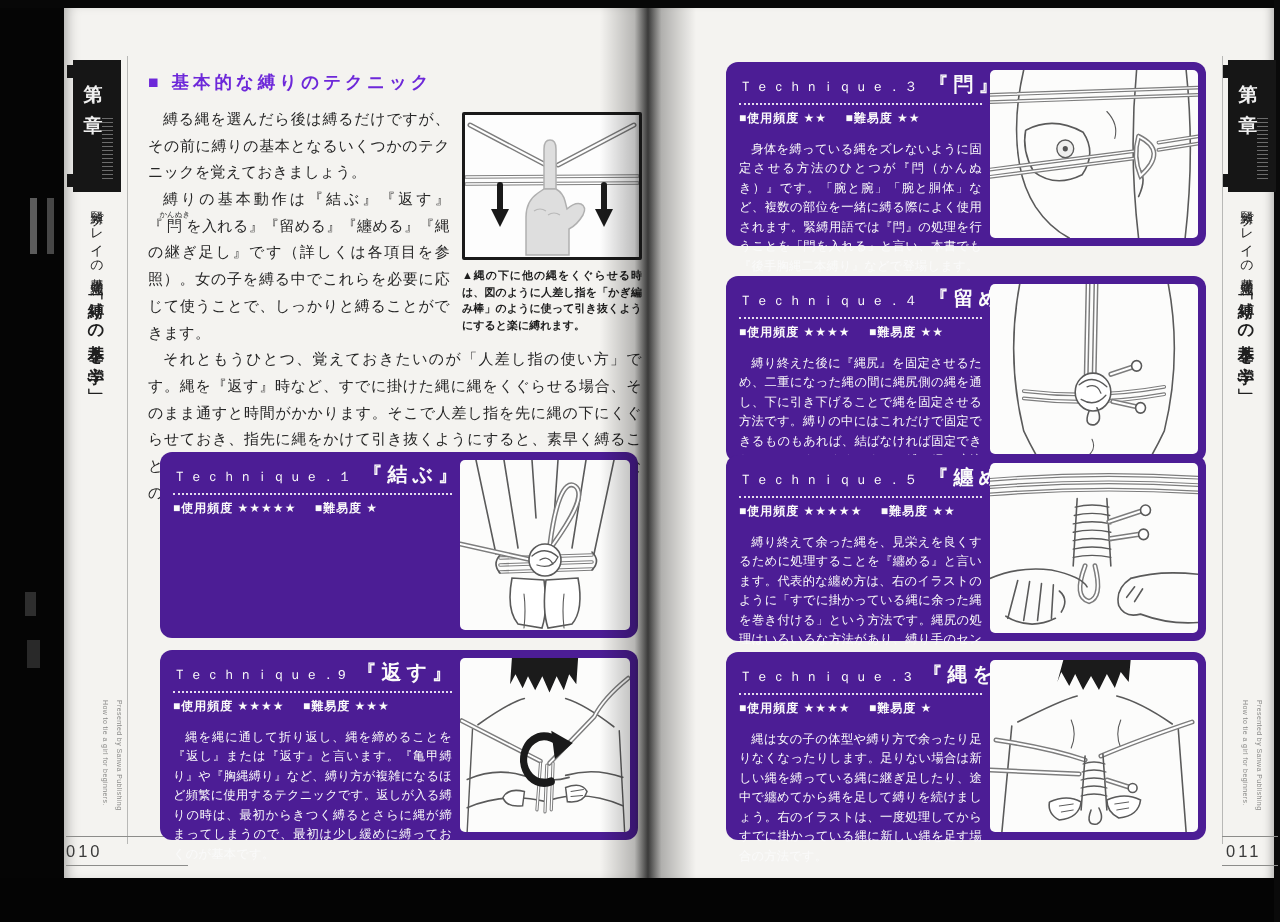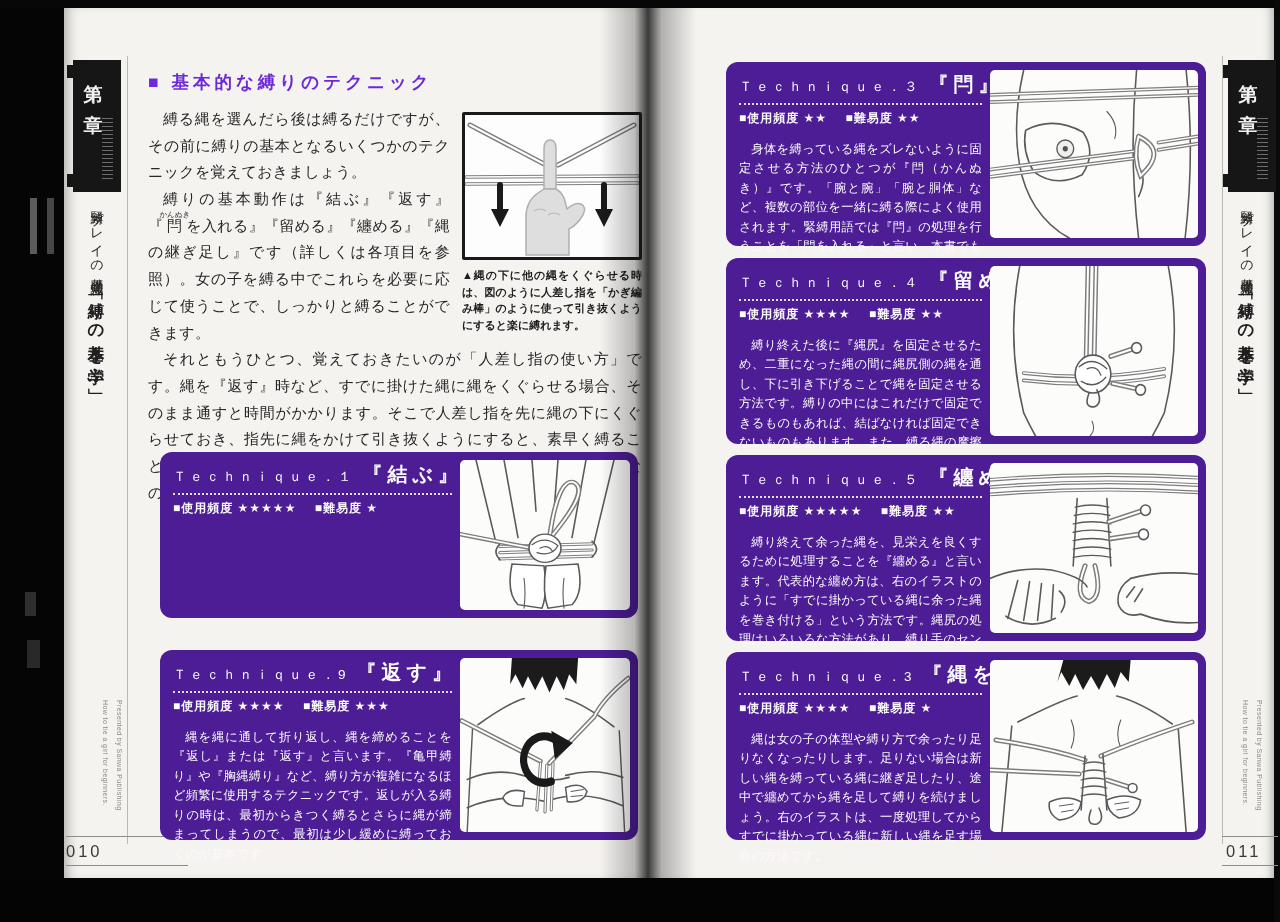--- a/index.html
+++ b/index.html
@@ -135,21 +135,21 @@
             </svg>
           </div>
           <div id="finger-caption">▲縄の下に他の縄をくぐらせる時は、図のように人差し指を「かぎ編み棒」のように使って引き抜くようにすると楽に縛れます。</div>
         </div>
         <p class="para">縛る縄を選んだら後は縛るだけですが、その前に縛りの基本となるいくつかのテクニックを覚えておきましょう。</p>
         <p class="para"><span>縛りの基本動作は『結ぶ』『返す』『</span><ruby><rb>閂</rb><rt>かんぬき</rt></ruby><span>を入れる』『留める』『纏める』『縄の継ぎ足し』です（詳しくは各項目を参照）。女の子を縛る中でこれらを必要に応じて使うことで、しっかりと縛ることができます。</span></p>
         <p class="para">それともうひとつ、覚えておきたいのが「人差し指の使い方」です。縄を『返す』時など、すでに掛けた縄に縄をくぐらせる場合、そのまま通すと時間がかかります。そこで人差し指を先に縄の下にくぐらせておき、指先に縄をかけて引き抜くようにすると、素早く縛ることができるのです。これはプロの緊縛師も実践しているテクニックなので、ぜひ覚えておきましょう。</p>
       </div>
     </div>
 
-    <div class="tech-box lft" style="left:96px;top:444px;width:478px;height:166px;">
+    <div class="tech-box lft" style="left:96px;top:444px;width:478px;height:186px;">
       <div class="tech-inner">
         <div class="tech-head">
           <span class="tech-num">Ｔｅｃｈｎｉｑｕｅ．１</span>
           <span class="tech-title">『結ぶ』</span>
         </div>
         <div class="tech-stats">
           <span>■使用頻度</span>
           <span>★★★★★</span><span class="gap"></span>
           <span>■難易度</span>
           <span>★</span>
@@ -270,21 +270,21 @@
           <path class="rth1" d="M170,70 L210,64"></path>
             <path class="rth2" d="M170,70 L210,64"></path>
           <path class="rth1" d="M170,77 L210,71"></path>
             <path class="rth2" d="M170,77 L210,71"></path>
           <path class="rp1" d="M150,64 Q180,78 152,102 Q144,84 150,64"></path>
           <path class="rp2" d="M150,64 Q180,78 152,102 Q144,84 150,64"></path>
         </svg>
       </div>
     </div>
 
-    <div class="tech-box rgt" style="left:78px;top:250px;width:480px;height:186px;">
+    <div class="tech-box rgt" style="left:78px;top:268px;width:480px;height:186px;">
       <div class="tech-inner">
         <div class="tech-head">
           <span class="tech-num">Ｔｅｃｈｎｉｑｕｅ．４</span>
           <span class="tech-title">『留める』</span>
         </div>
         <div class="tech-stats">
           <span>■使用頻度</span>
           <span>★★★★</span><span class="gap"></span>
           <span>■難易度</span>
           <span>★★</span>

